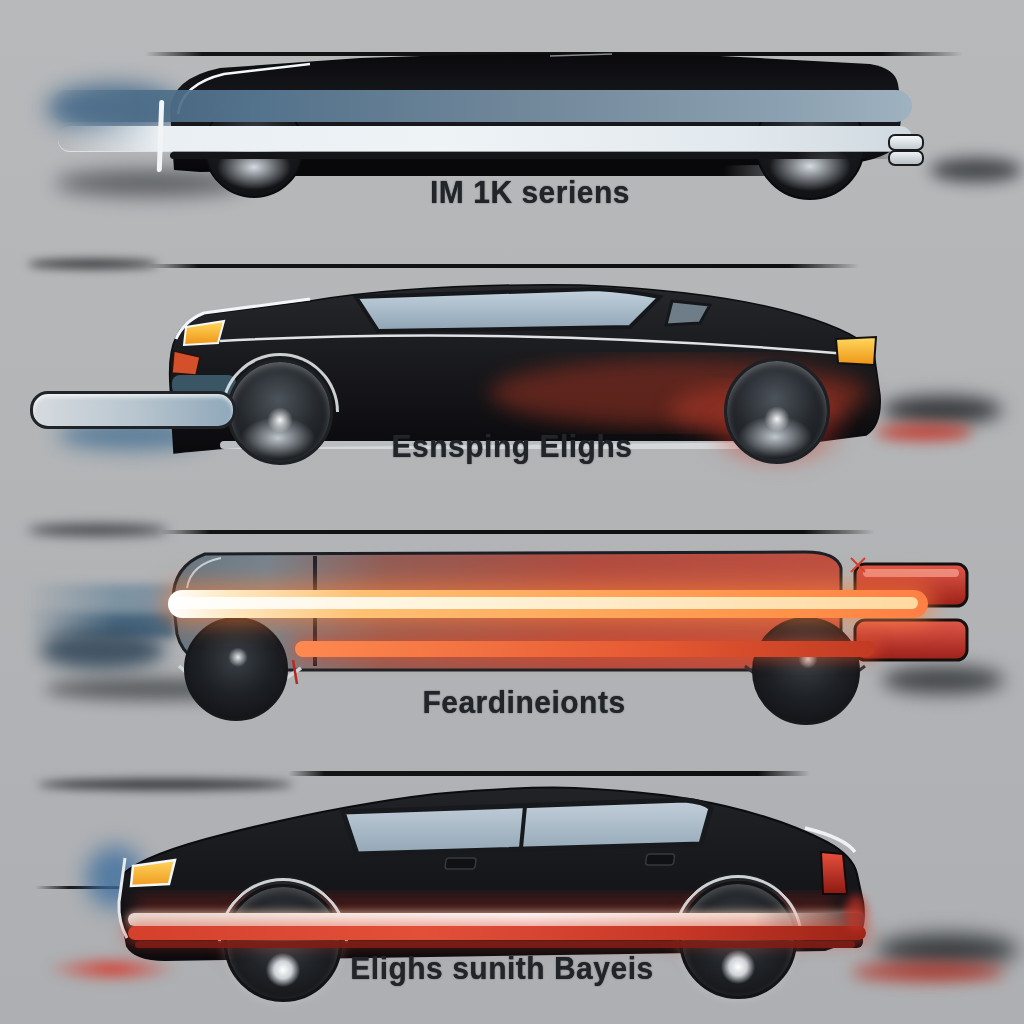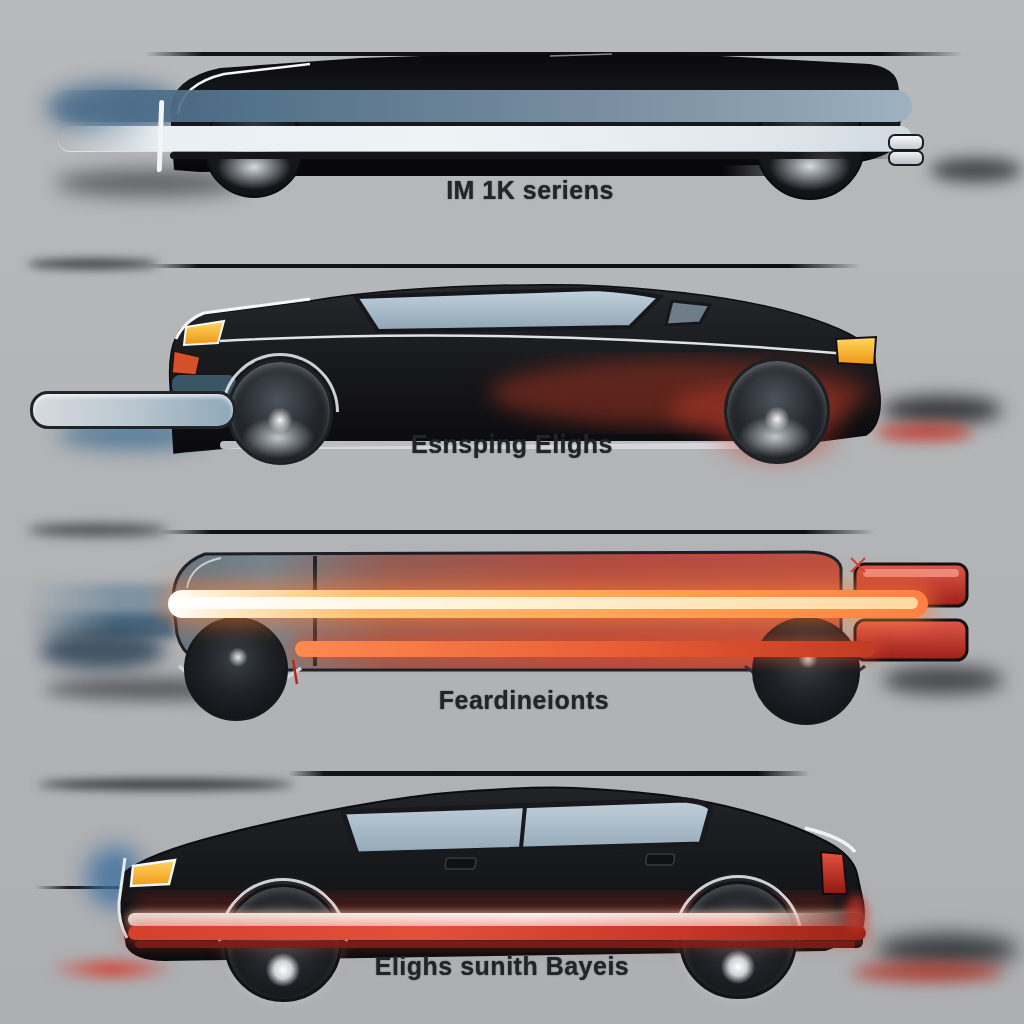--- a/index.html
+++ b/index.html
@@ -35,21 +35,21 @@
       radial-gradient(circle 22px at 50% 74%, #ffffff 0%, rgba(235,240,244,.85) 40%, rgba(235,240,244,0) 78%),
       radial-gradient(circle 10px at 62% 34%, rgba(240,244,246,.8), rgba(240,244,246,0) 80%),
       radial-gradient(circle at 50% 42%, #43494f 0%, #212428 48%, #0b0c0f 100%);
     box-shadow:0 0 12px rgba(255,255,255,.18), inset 0 4px 8px rgba(255,255,255,.22);}
   .arch:before{content:'';position:absolute;inset:-9px;border-radius:50%;
     border:3px solid rgba(236,241,244,.85);border-bottom-color:transparent;border-left-color:transparent;
     transform:rotate(-45deg);}
   .glow{position:absolute;z-index:2;border-radius:50%;}
   
   .caption{position:absolute;left:0;right:0;text-align:center;z-index:6;
-    font-size:25px;font-weight:700;color:var(--caption-text,#212428);
+    font-size:30px;font-weight:700;color:var(--caption-text,#212428);
     letter-spacing:.5px;text-shadow:0 0 1.3px rgba(28,30,33,.8);transform:scaleY(1.03);}
   .c1{top:176px;padding-left:36px;}
   .c2{top:430px;}
   .c3{top:686px;padding-left:24px;}
   .c4{top:952px;padding-right:20px;}
   svg{position:absolute;z-index:2;overflow:visible;}
   .z4{z-index:4;}
   .z5{z-index:5;}
 </style>
 </head>

